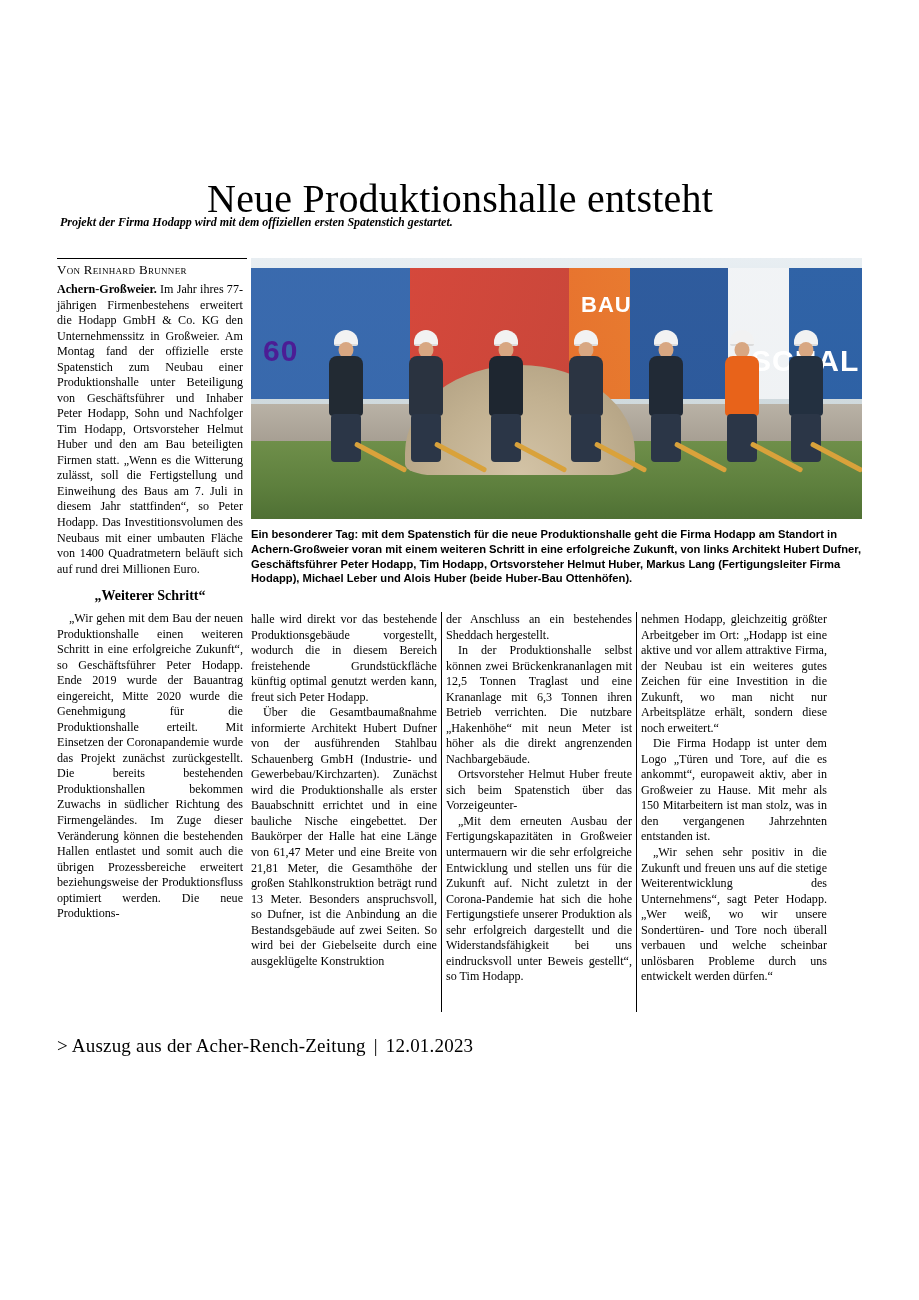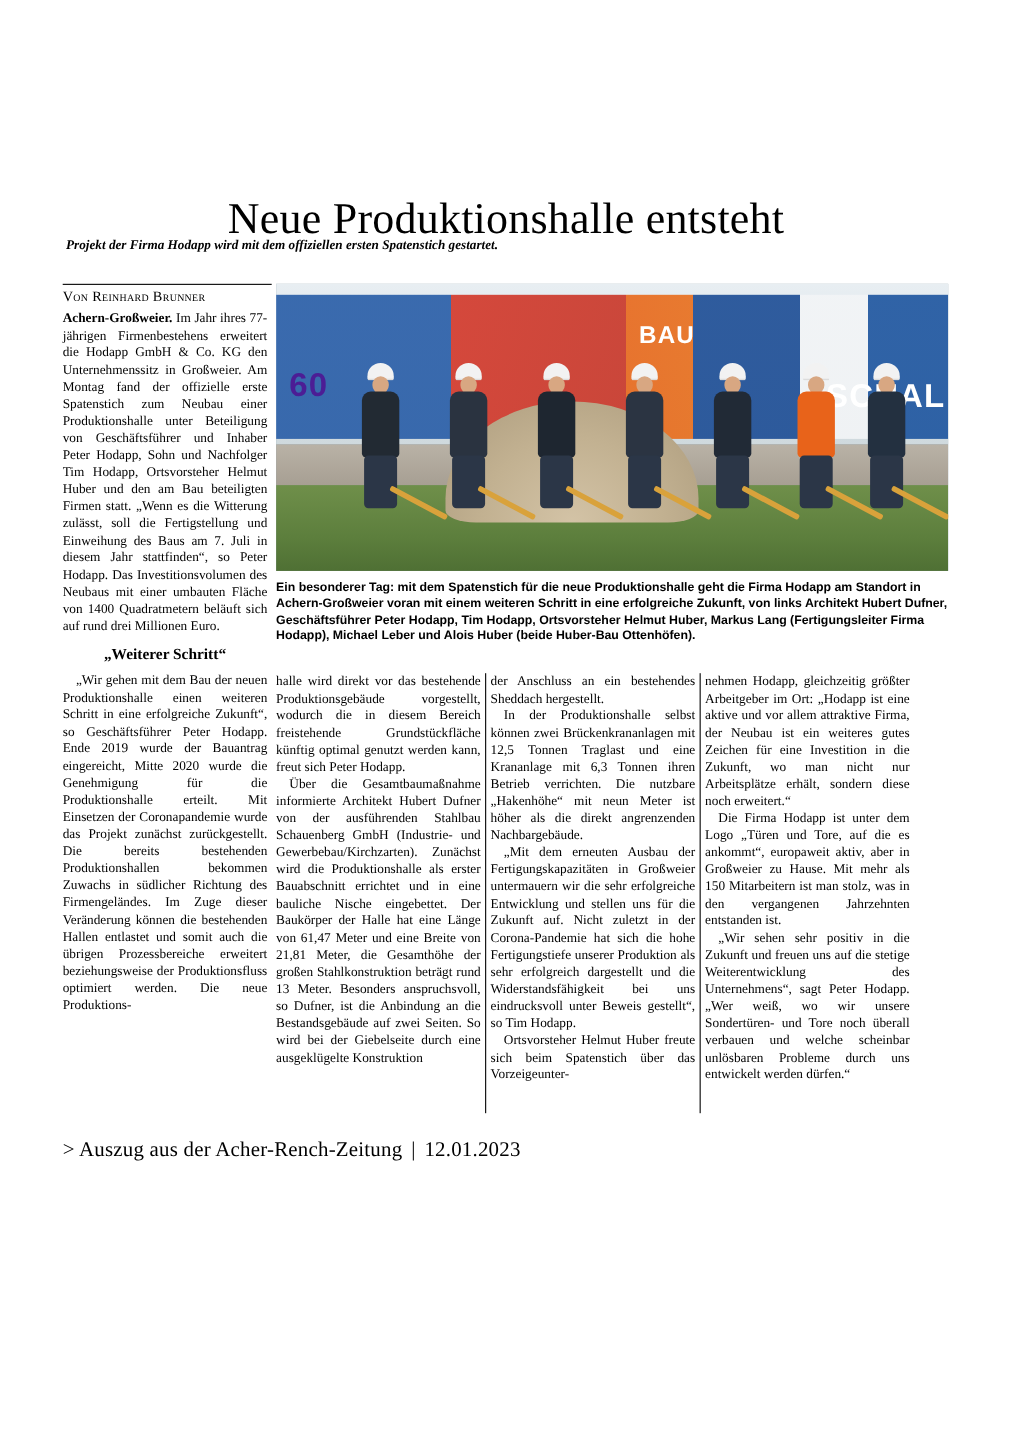--- a/index.html
+++ b/index.html
@@ -288,22 +288,22 @@
   </div>
 
   <div class="col col2">
     <p class="noindent">halle wird direkt vor das bestehende Produktionsgebäude vorgestellt, wodurch die in diesem Bereich freistehende Grundstückfläche künftig optimal genutzt werden kann, freut sich Peter Hodapp.</p>
     <p>Über die Gesamtbaumaßnahme informierte Architekt Hubert Dufner von der ausführenden Stahlbau Schauenberg GmbH (Industrie- und Gewerbebau/Kirchzarten). Zunächst wird die Produktionshalle als erster Bauabschnitt errichtet und in eine bauliche Nische eingebettet. Der Baukörper der Halle hat eine Länge von 61,47 Meter und eine Breite von 21,81 Meter, die Gesamthöhe der großen Stahlkonstruktion beträgt rund 13 Meter. Besonders anspruchsvoll, so Dufner, ist die Anbindung an die Bestandsgebäude auf zwei Seiten. So wird bei der Giebelseite durch eine ausgeklügelte Konstruktion</p>
   </div>
 
   <div class="col col3">
     <p class="noindent">der Anschluss an ein bestehendes Sheddach hergestellt.</p>
     <p>In der Produktionshalle selbst können zwei Brückenkrananlagen mit 12,5 Tonnen Traglast und eine Krananlage mit 6,3 Tonnen ihren Betrieb verrichten. Die nutzbare „Hakenhöhe“ mit neun Meter ist höher als die direkt angrenzenden Nachbargebäude.</p>
+    <p>Ortsvorsteher Helmut Huber freute sich beim Spatenstich über das Vorzeigeunter-</p>
     <p>„Mit dem erneuten Ausbau der Fertigungskapazitäten in Großweier untermauern wir die sehr erfolgreiche Entwicklung und stellen uns für die Zukunft auf. Nicht zuletzt in der Corona-Pandemie hat sich die hohe Fertigungstiefe unserer Produktion als sehr erfolgreich dargestellt und die Widerstandsfähigkeit bei uns eindrucksvoll unter Beweis gestellt“, so Tim Hodapp.</p>
-    <p>Ortsvorsteher Helmut Huber freute sich beim Spatenstich über das Vorzeigeunter-</p>
   </div>
 
   <div class="col col4">
     <p class="noindent">nehmen Hodapp, gleichzeitig größter Arbeitgeber im Ort: „Hodapp ist eine aktive und vor allem attraktive Firma, der Neubau ist ein weiteres gutes Zeichen für eine Investition in die Zukunft, wo man nicht nur Arbeitsplätze erhält, sondern diese noch erweitert.“</p>
     <p>Die Firma Hodapp ist unter dem Logo „Türen und Tore, auf die es ankommt“, europaweit aktiv, aber in Großweier zu Hause. Mit mehr als 150 Mitarbeitern ist man stolz, was in den vergangenen Jahrzehnten entstanden ist.</p>
     <p>„Wir sehen sehr positiv in die Zukunft und freuen uns auf die stetige Weiterentwicklung des Unternehmens“, sagt Peter Hodapp. „Wer weiß, wo wir unsere Sondertüren- und Tore noch überall verbauen und welche scheinbar unlösbaren Probleme durch uns entwickelt werden dürfen.“</p>
   </div>
 
   <div class="footer">
     <span>&gt; Auszug aus der Acher-Rench-Zeitung</span><span class="sep">|</span><span>12.01.2023</span>

